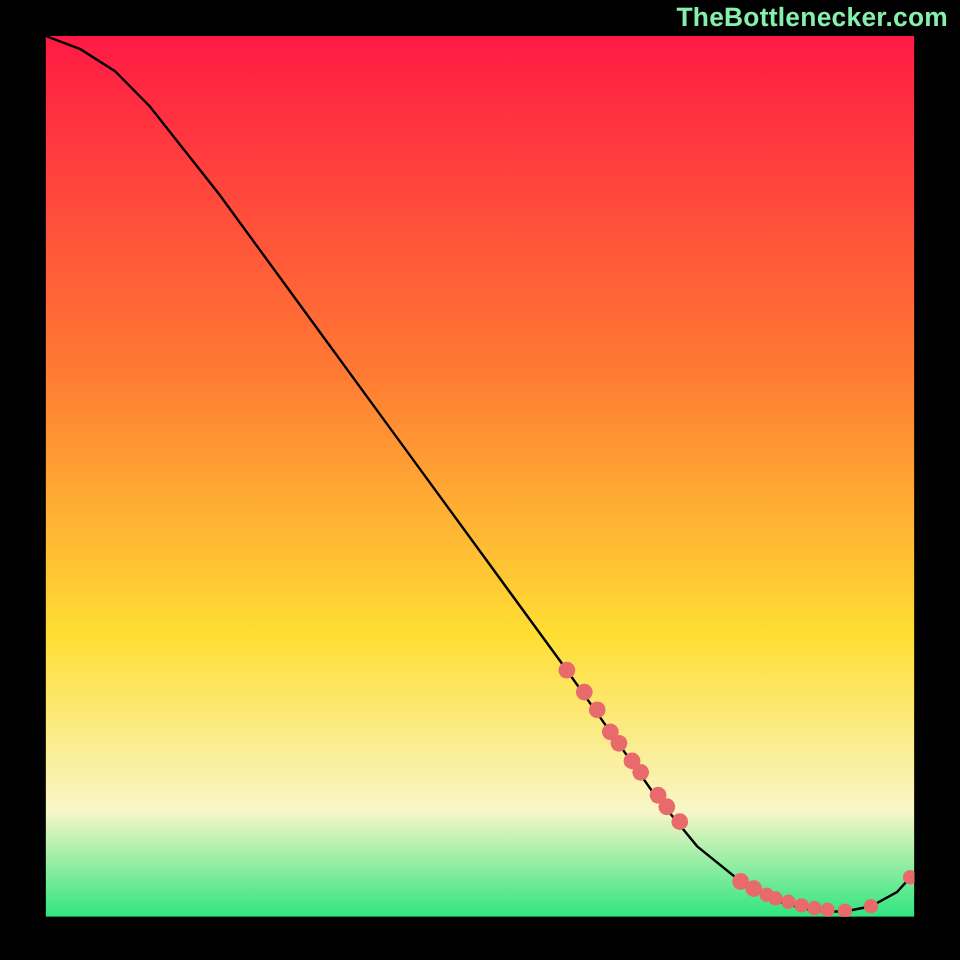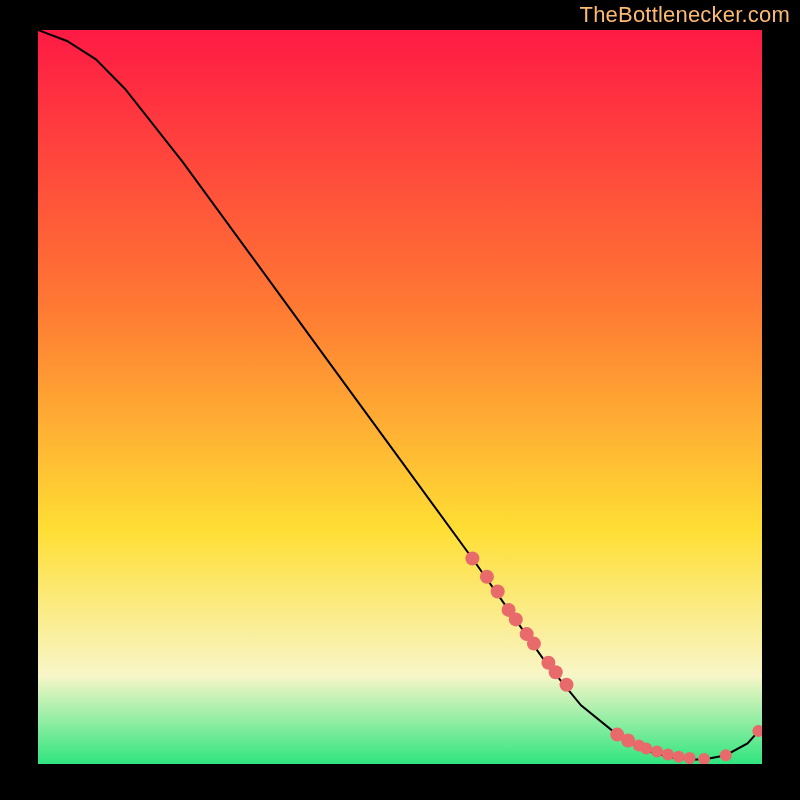--- a/index.html
+++ b/index.html
@@ -13,23 +13,23 @@
   }
   .wrap {
     position: relative;
     width: 800px;
     height: 800px;
   }
   .attribution {
     position: absolute;
     top: 2px;
     right: 10px;
-    color: #fdba74;
+    color: #86efac;
     font-size: 22px;
-    font-weight: 400;
+    font-weight: 700;
     letter-spacing: 0.2px;
   }
   .plot {
     position: absolute;
     left: 38px;
     top: 30px;
     width: 724px;
     height: 734px;
   }
   svg {

